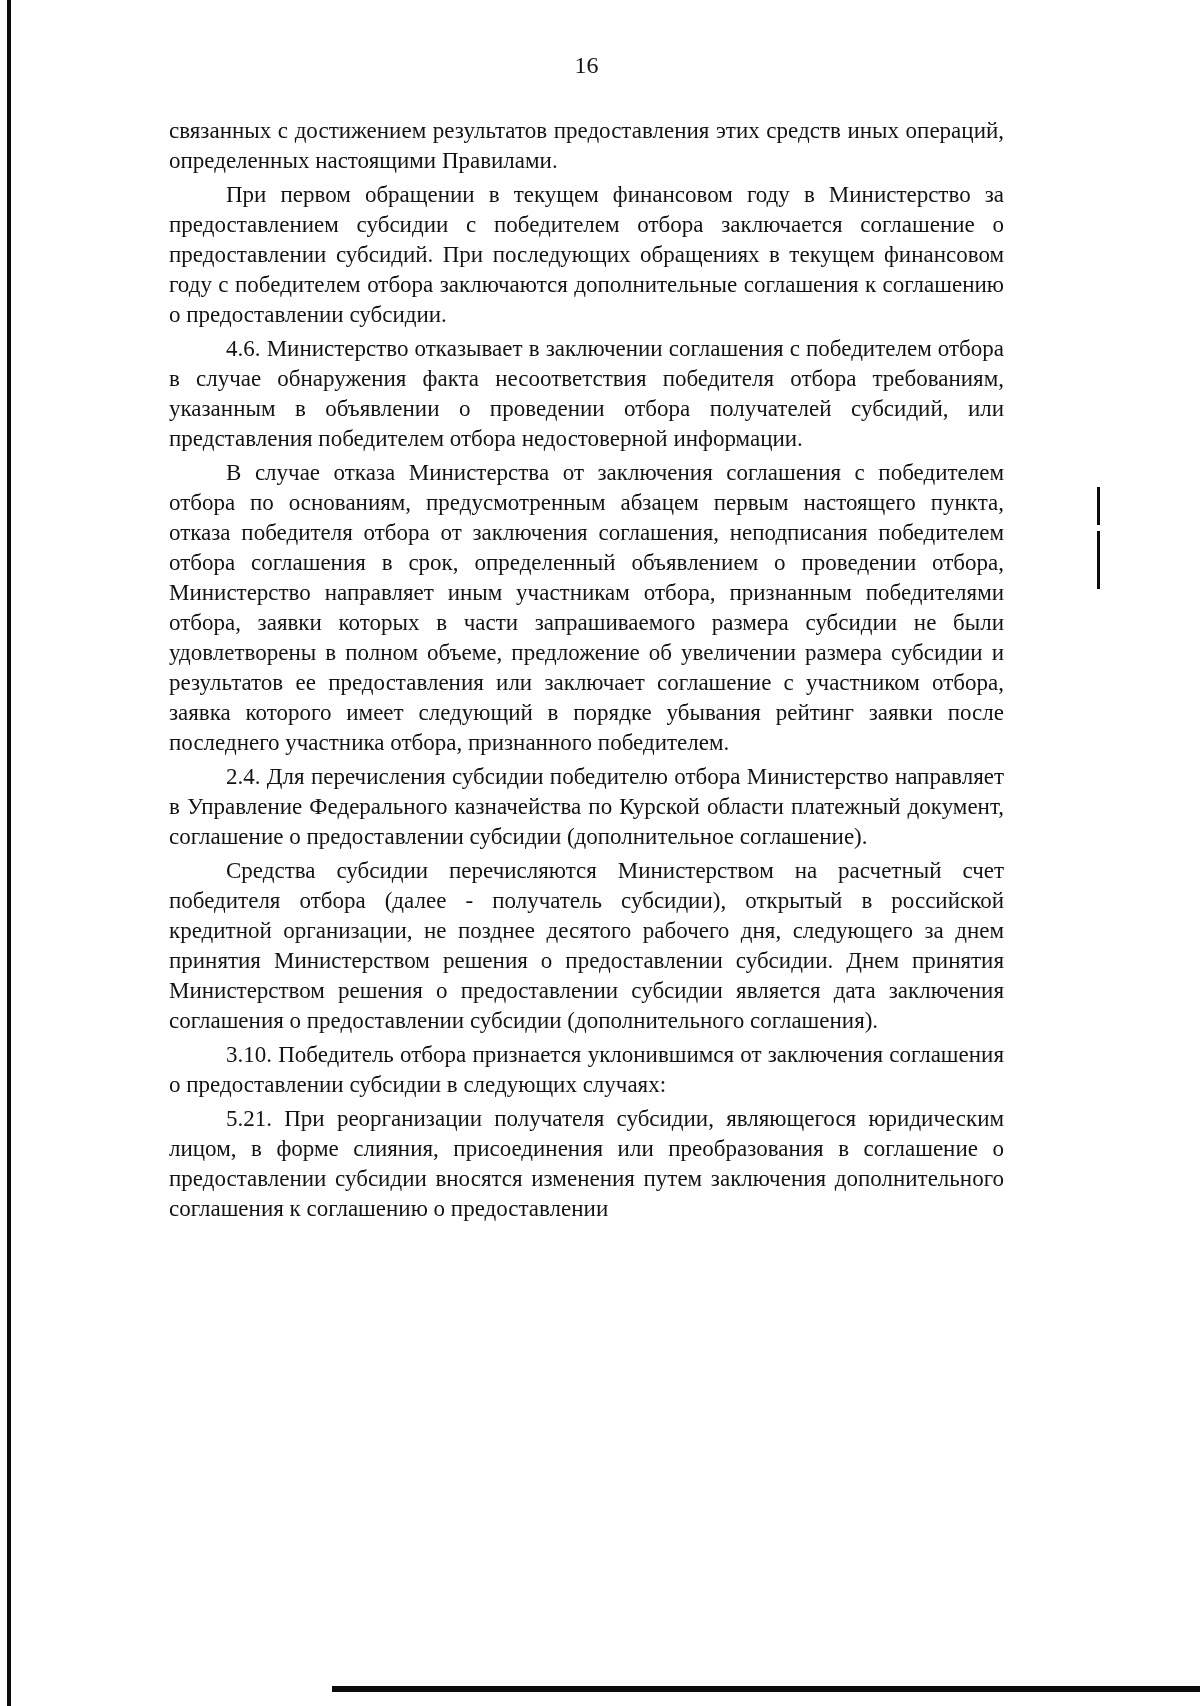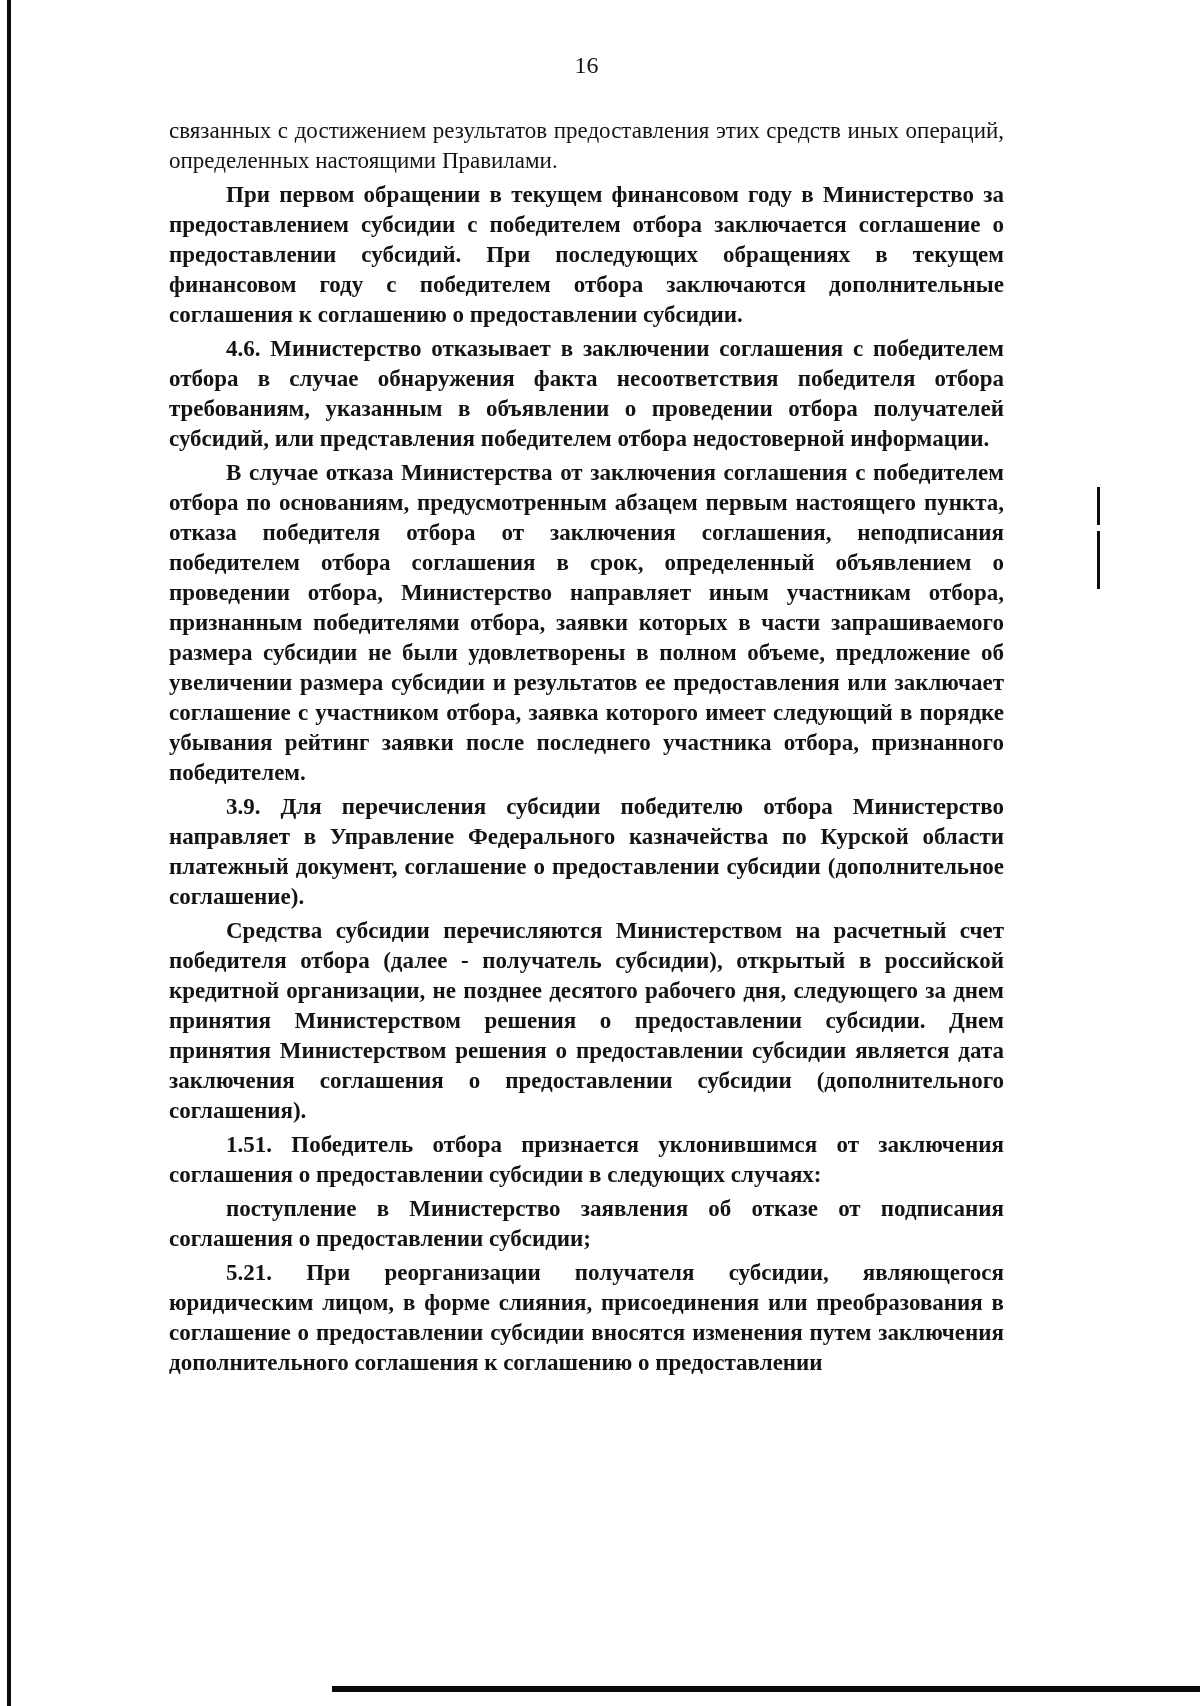--- a/index.html
+++ b/index.html
@@ -63,40 +63,38 @@
     font-size: 23px;
     line-height: 30px;
     text-align: justify;
   }
   .doc-body p {
     margin: 4px;
     padding: 0;
   }
   .doc-body p.indent {
     text-indent: 57px;
-    font-weight: bold;
   }
 </style>
 </head>
 <body>
 
 <div class="page">
 
   <div class="artifact artifact-left-line"></div>
   <div class="artifact artifact-right-dash-1"></div>
   <div class="artifact artifact-right-dash-2"></div>
   <div class="artifact artifact-bottom-line"></div>
 
   <div class="page-number">16</div>
 
   <div class="doc-body">
       <p class="">связанных с достижением результатов предоставления этих средств иных операций, определенных настоящими Правилами.</p>
       <p class="indent">При первом обращении в текущем финансовом году в Министерство за предоставлением субсидии с победителем отбора заключается соглашение о предоставлении субсидий. При последующих обращениях в текущем финансовом году с победителем отбора заключаются дополнительные соглашения к соглашению о предоставлении субсидии.</p>
       <p class="indent">4.6. Министерство отказывает в заключении соглашения с победителем отбора в случае обнаружения факта несоответствия победителя отбора требованиям, указанным в объявлении о проведении отбора получателей субсидий, или представления победителем отбора недостоверной информации.</p>
       <p class="indent">В случае отказа Министерства от заключения соглашения с победителем отбора по основаниям, предусмотренным абзацем первым настоящего пункта, отказа победителя отбора от заключения соглашения, неподписания победителем отбора соглашения в срок, определенный объявлением о проведении отбора, Министерство направляет иным участникам отбора, признанным победителями отбора, заявки которых в части запрашиваемого размера субсидии не были удовлетворены в полном объеме, предложение об увеличении размера субсидии и результатов ее предоставления или заключает соглашение с участником отбора, заявка которого имеет следующий в порядке убывания рейтинг заявки после последнего участника отбора, признанного победителем.</p>
-      <p class="indent">3.9. Для перечисления субсидии победителю отбора Министерство направляет в Управление Федерального казначейства по Курской области платежный документ, соглашение о предоставлении субсидии (дополнительное соглашение).</p>
+      <p class="indent">2.4. Для перечисления субсидии победителю отбора Министерство направляет в Управление Федерального казначейства по Курской области платежный документ, соглашение о предоставлении субсидии (дополнительное соглашение).</p>
       <p class="indent">Средства субсидии перечисляются Министерством на расчетный счет победителя отбора (далее - получатель субсидии), открытый в российской кредитной организации, не позднее десятого рабочего дня, следующего за днем принятия Министерством решения о предоставлении субсидии. Днем принятия Министерством решения о предоставлении субсидии является дата заключения соглашения о предоставлении субсидии (дополнительного соглашения).</p>
-      <p class="indent">1.51. Победитель отбора признается уклонившимся от заключения соглашения о предоставлении субсидии в следующих случаях:</p>
-      <p class="indent">поступление в Министерство заявления об отказе от подписания соглашения о предоставлении субсидии;</p>
+      <p class="indent">3.10. Победитель отбора признается уклонившимся от заключения соглашения о предоставлении субсидии в следующих случаях:</p>
       <p class="indent">5.21. При реорганизации получателя субсидии, являющегося юридическим лицом, в форме слияния, присоединения или преобразования в соглашение о предоставлении субсидии вносятся изменения путем заключения дополнительного соглашения к соглашению о предоставлении</p>
     </div>
 
 </div>
 
 </body></html>

